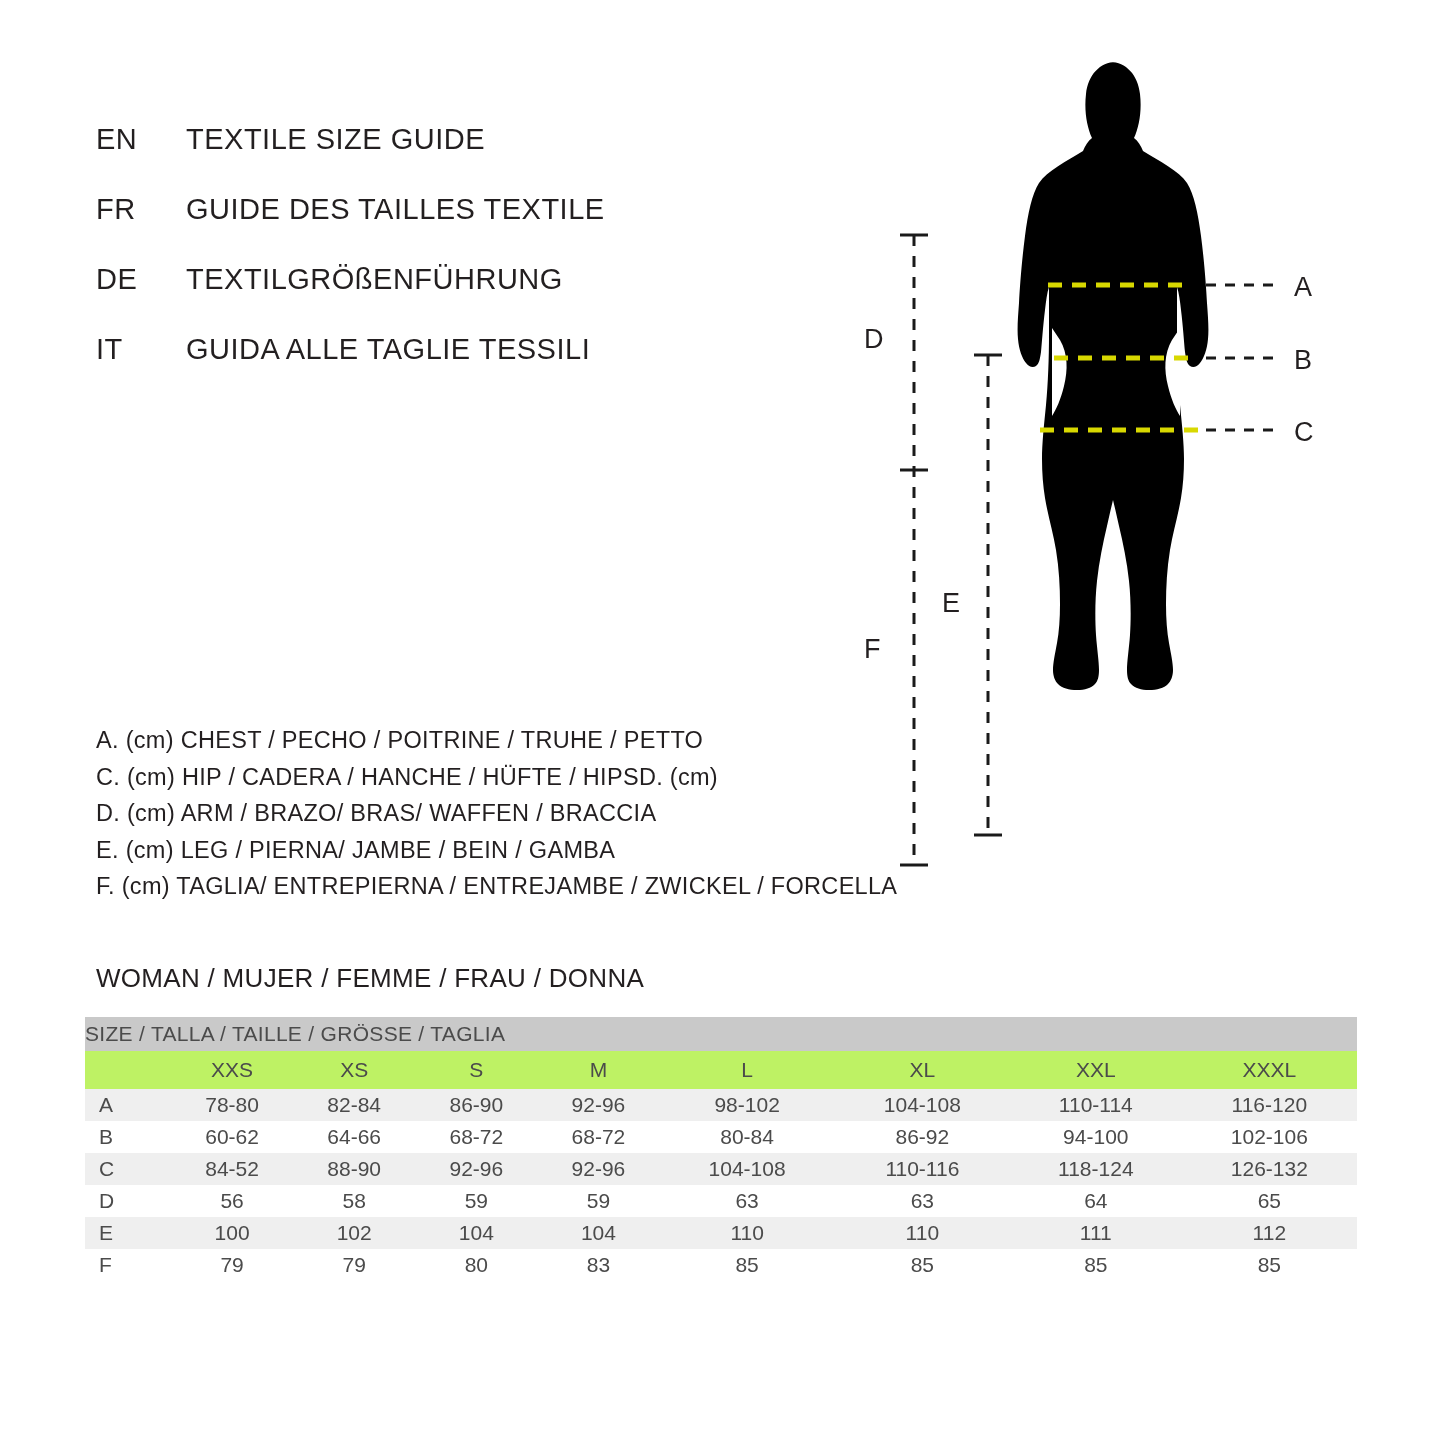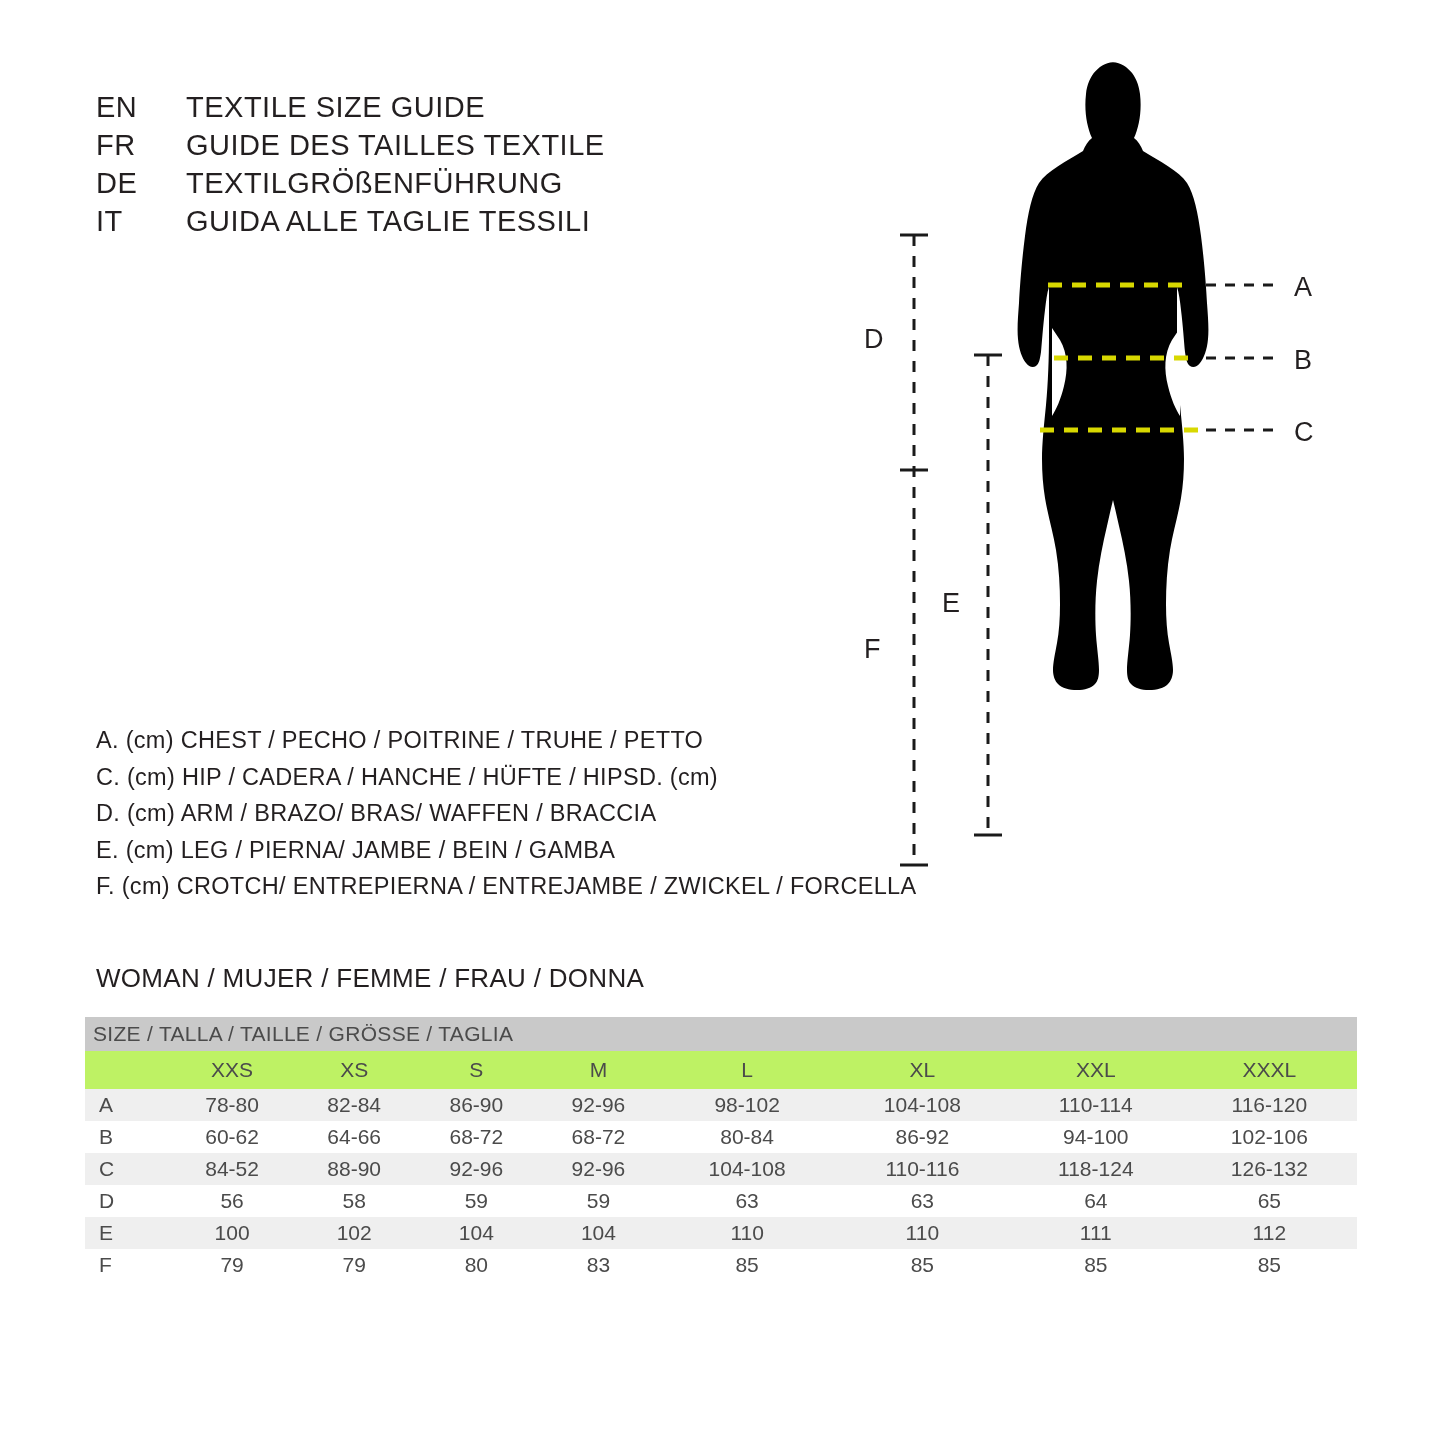--- a/index.html
+++ b/index.html
@@ -20,21 +20,21 @@
   }
   .title-row {
     display:flex;
     align-items:flex-end;
     font-size:29px;
     line-height:38px;
     letter-spacing:0.5px;
     white-space:nowrap;
   }
   .title-lang { width:90px; flex:0 0 90px; }
-  .title-text { flex:1 1 auto; }
+  .title-text { flex:1 1 auto;margin-top:32px; }
 
   
   .legend {
     position:absolute;
     left:96px; top:722px;
     width:830px;
   }
   .legend-row {
     font-size:23.5px;
     line-height:36.5px;
@@ -62,21 +62,21 @@
   .size-table th, .size-table td {
     padding:0;
     height:32px;
     text-align:center;
     font-weight:normal;
   }
   .header-band td {
     background:#c9c9c9;
     color:#4b4b4b;
     text-align:left;
-    padding-left:8px;
+    padding-left:0;
     height:34px;
     font-size:21px;
     letter-spacing:0.3px;
   }
   .col-head td { background:#bef264; height:38px; }
   .row-shade td { background:#efefef; }
   .row-plain td { background:#ffffff; }
   .rowlabel { text-align:left !important; padding-left:14px !important; width:72px; }
 
   
@@ -213,21 +213,21 @@
       <text x="44" y="618">F</text>
     </g>
   </svg>
 </div>
 
 <div class="legend">
   <div class="legend-row">A. (cm) CHEST / PECHO / POITRINE / TRUHE / PETTO</div>
   <div class="legend-row">C. (cm) HIP / CADERA / HANCHE / HÜFTE / HIPSD. (cm)</div>
   <div class="legend-row">D. (cm) ARM / BRAZO/ BRAS/ WAFFEN / BRACCIA</div>
   <div class="legend-row">E. (cm) LEG / PIERNA/ JAMBE / BEIN / GAMBA</div>
-  <div class="legend-row">F. (cm) CROTCH/ ENTREPIERNA / ENTREJAMBE / ZWICKEL / FORCELLA</div>
+  <div class="legend-row">F. (cm) TAGLIA/ ENTREPIERNA / ENTREJAMBE / ZWICKEL / FORCELLA</div>
 </div>
 
 <div class="group-label">WOMAN / MUJER / FEMME / FRAU / DONNA</div>
 
 <table class="size-table">
   <tbody>
     <tr class="header-band">
       <td colspan="9">SIZE / TALLA / TAILLE / GRÖSSE / TAGLIA</td>
     </tr>
     <tr class="col-head">

